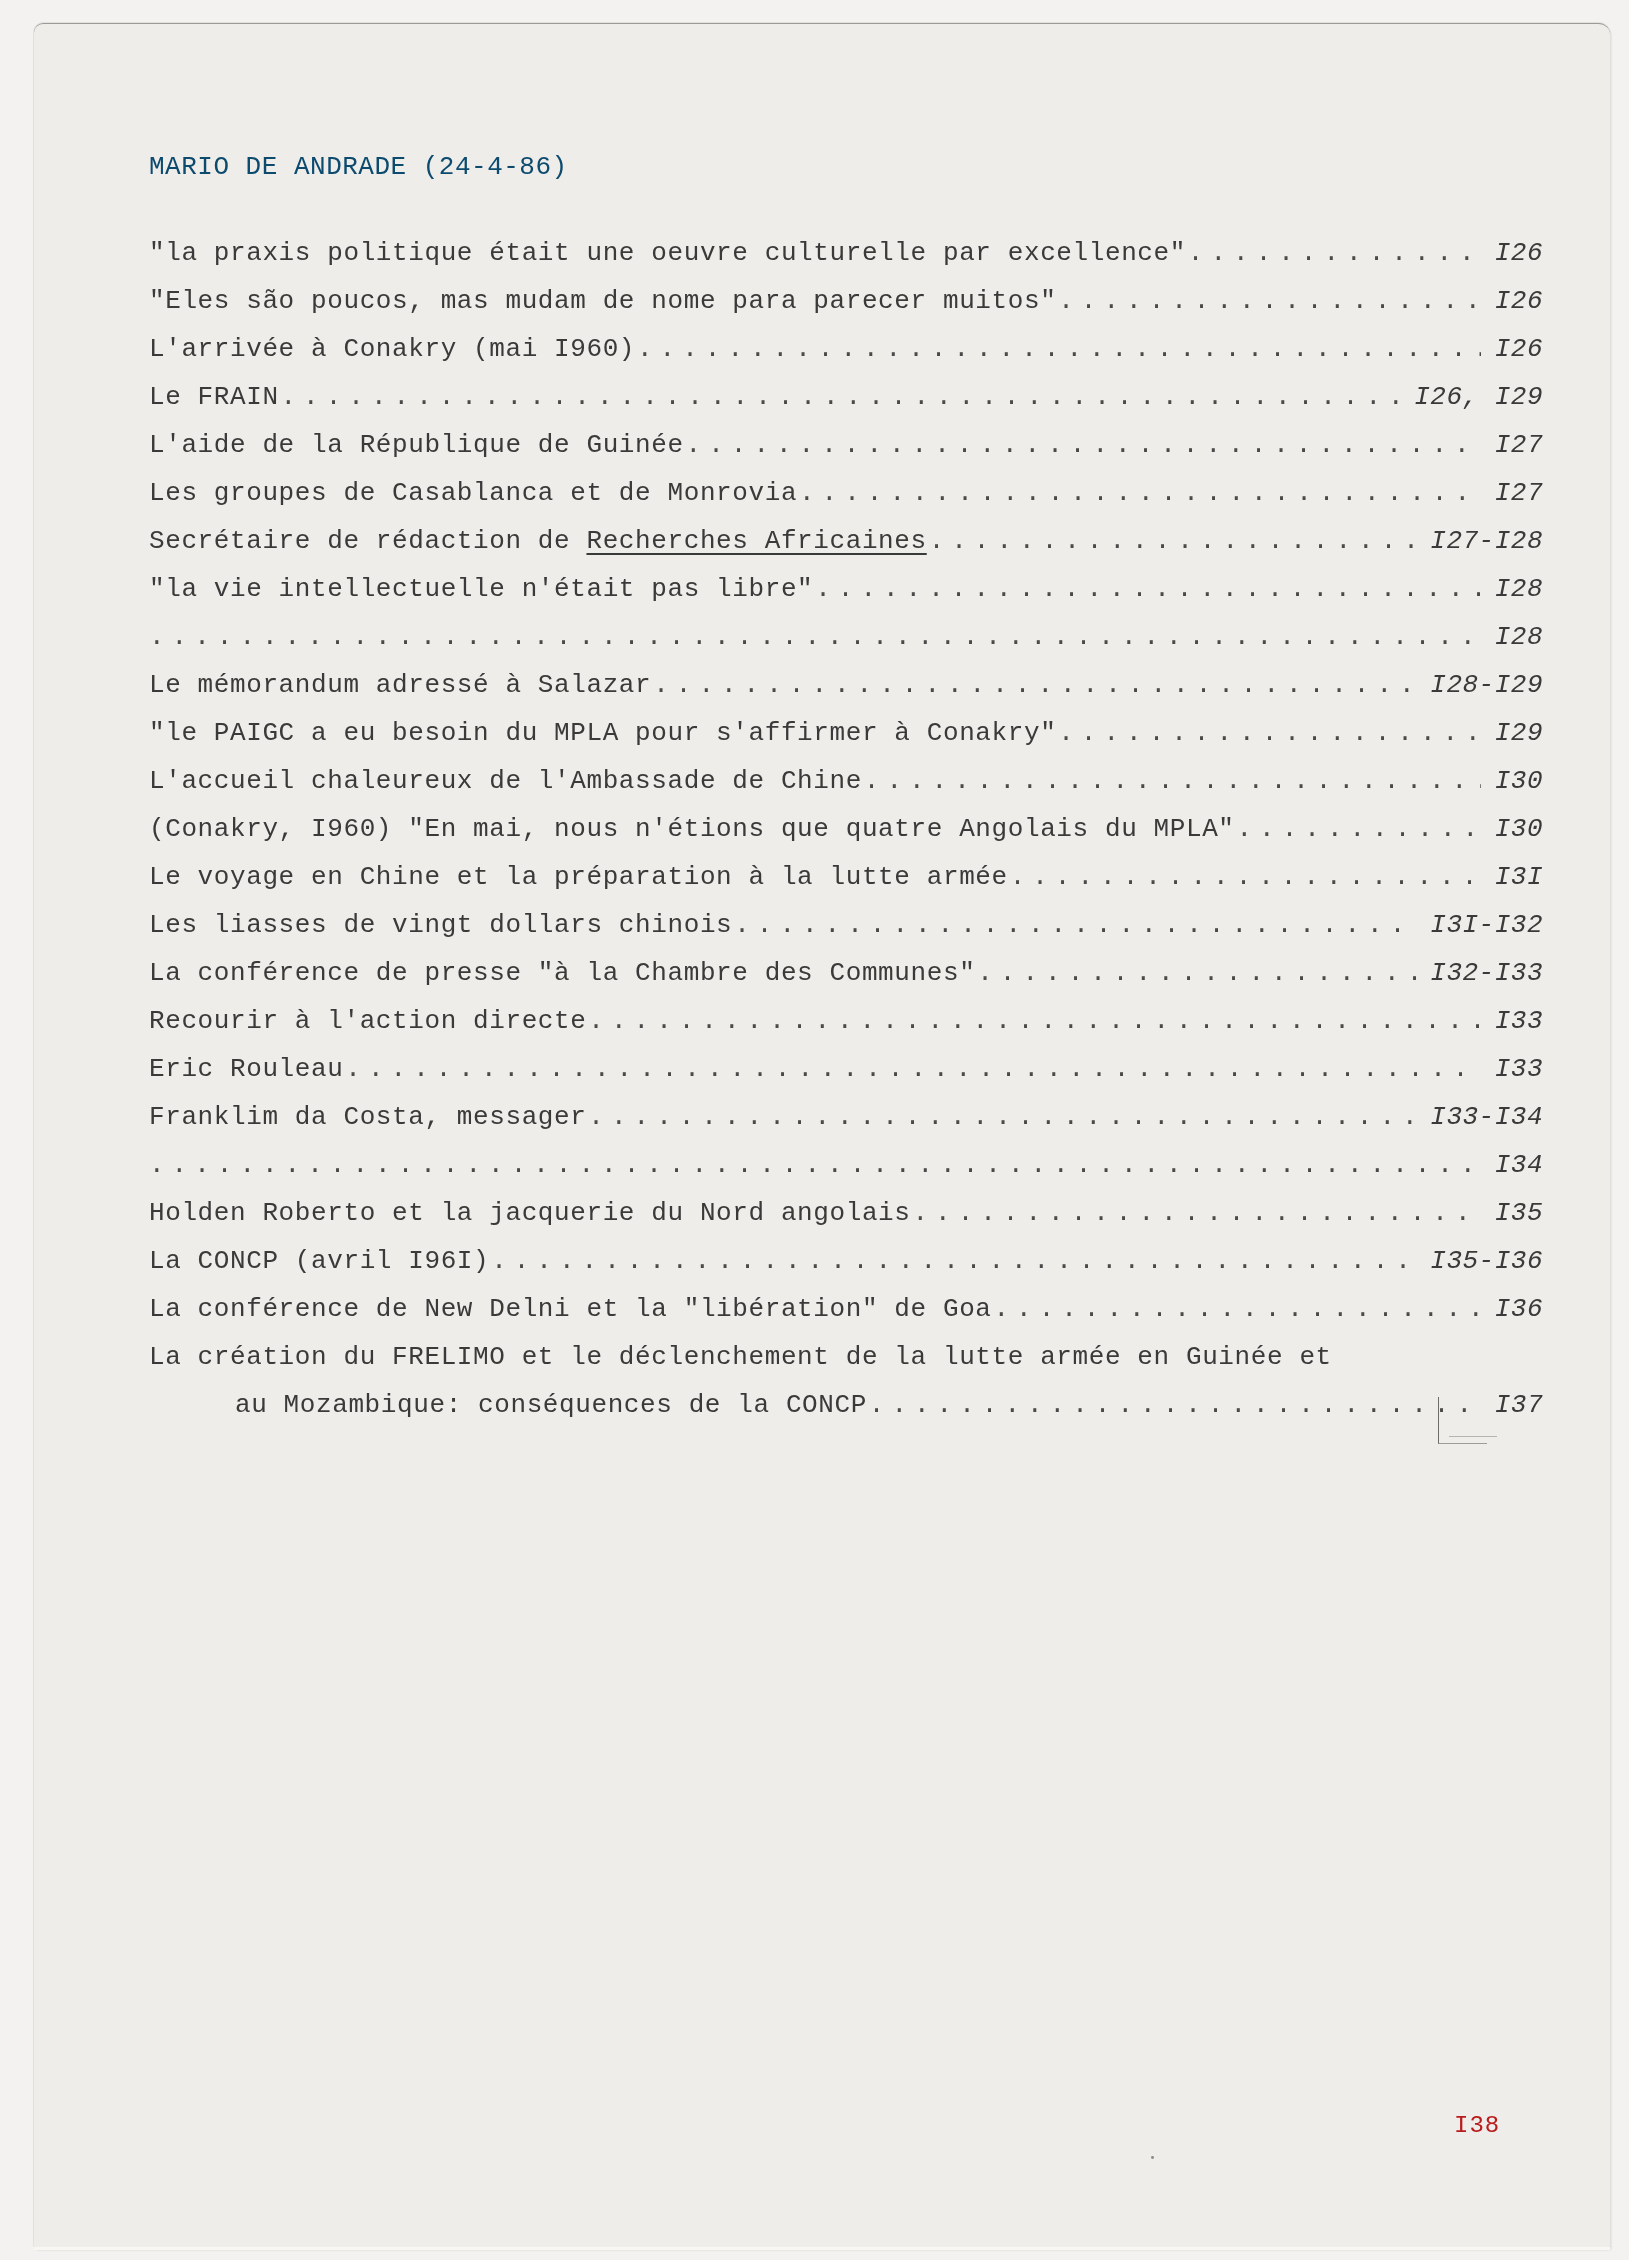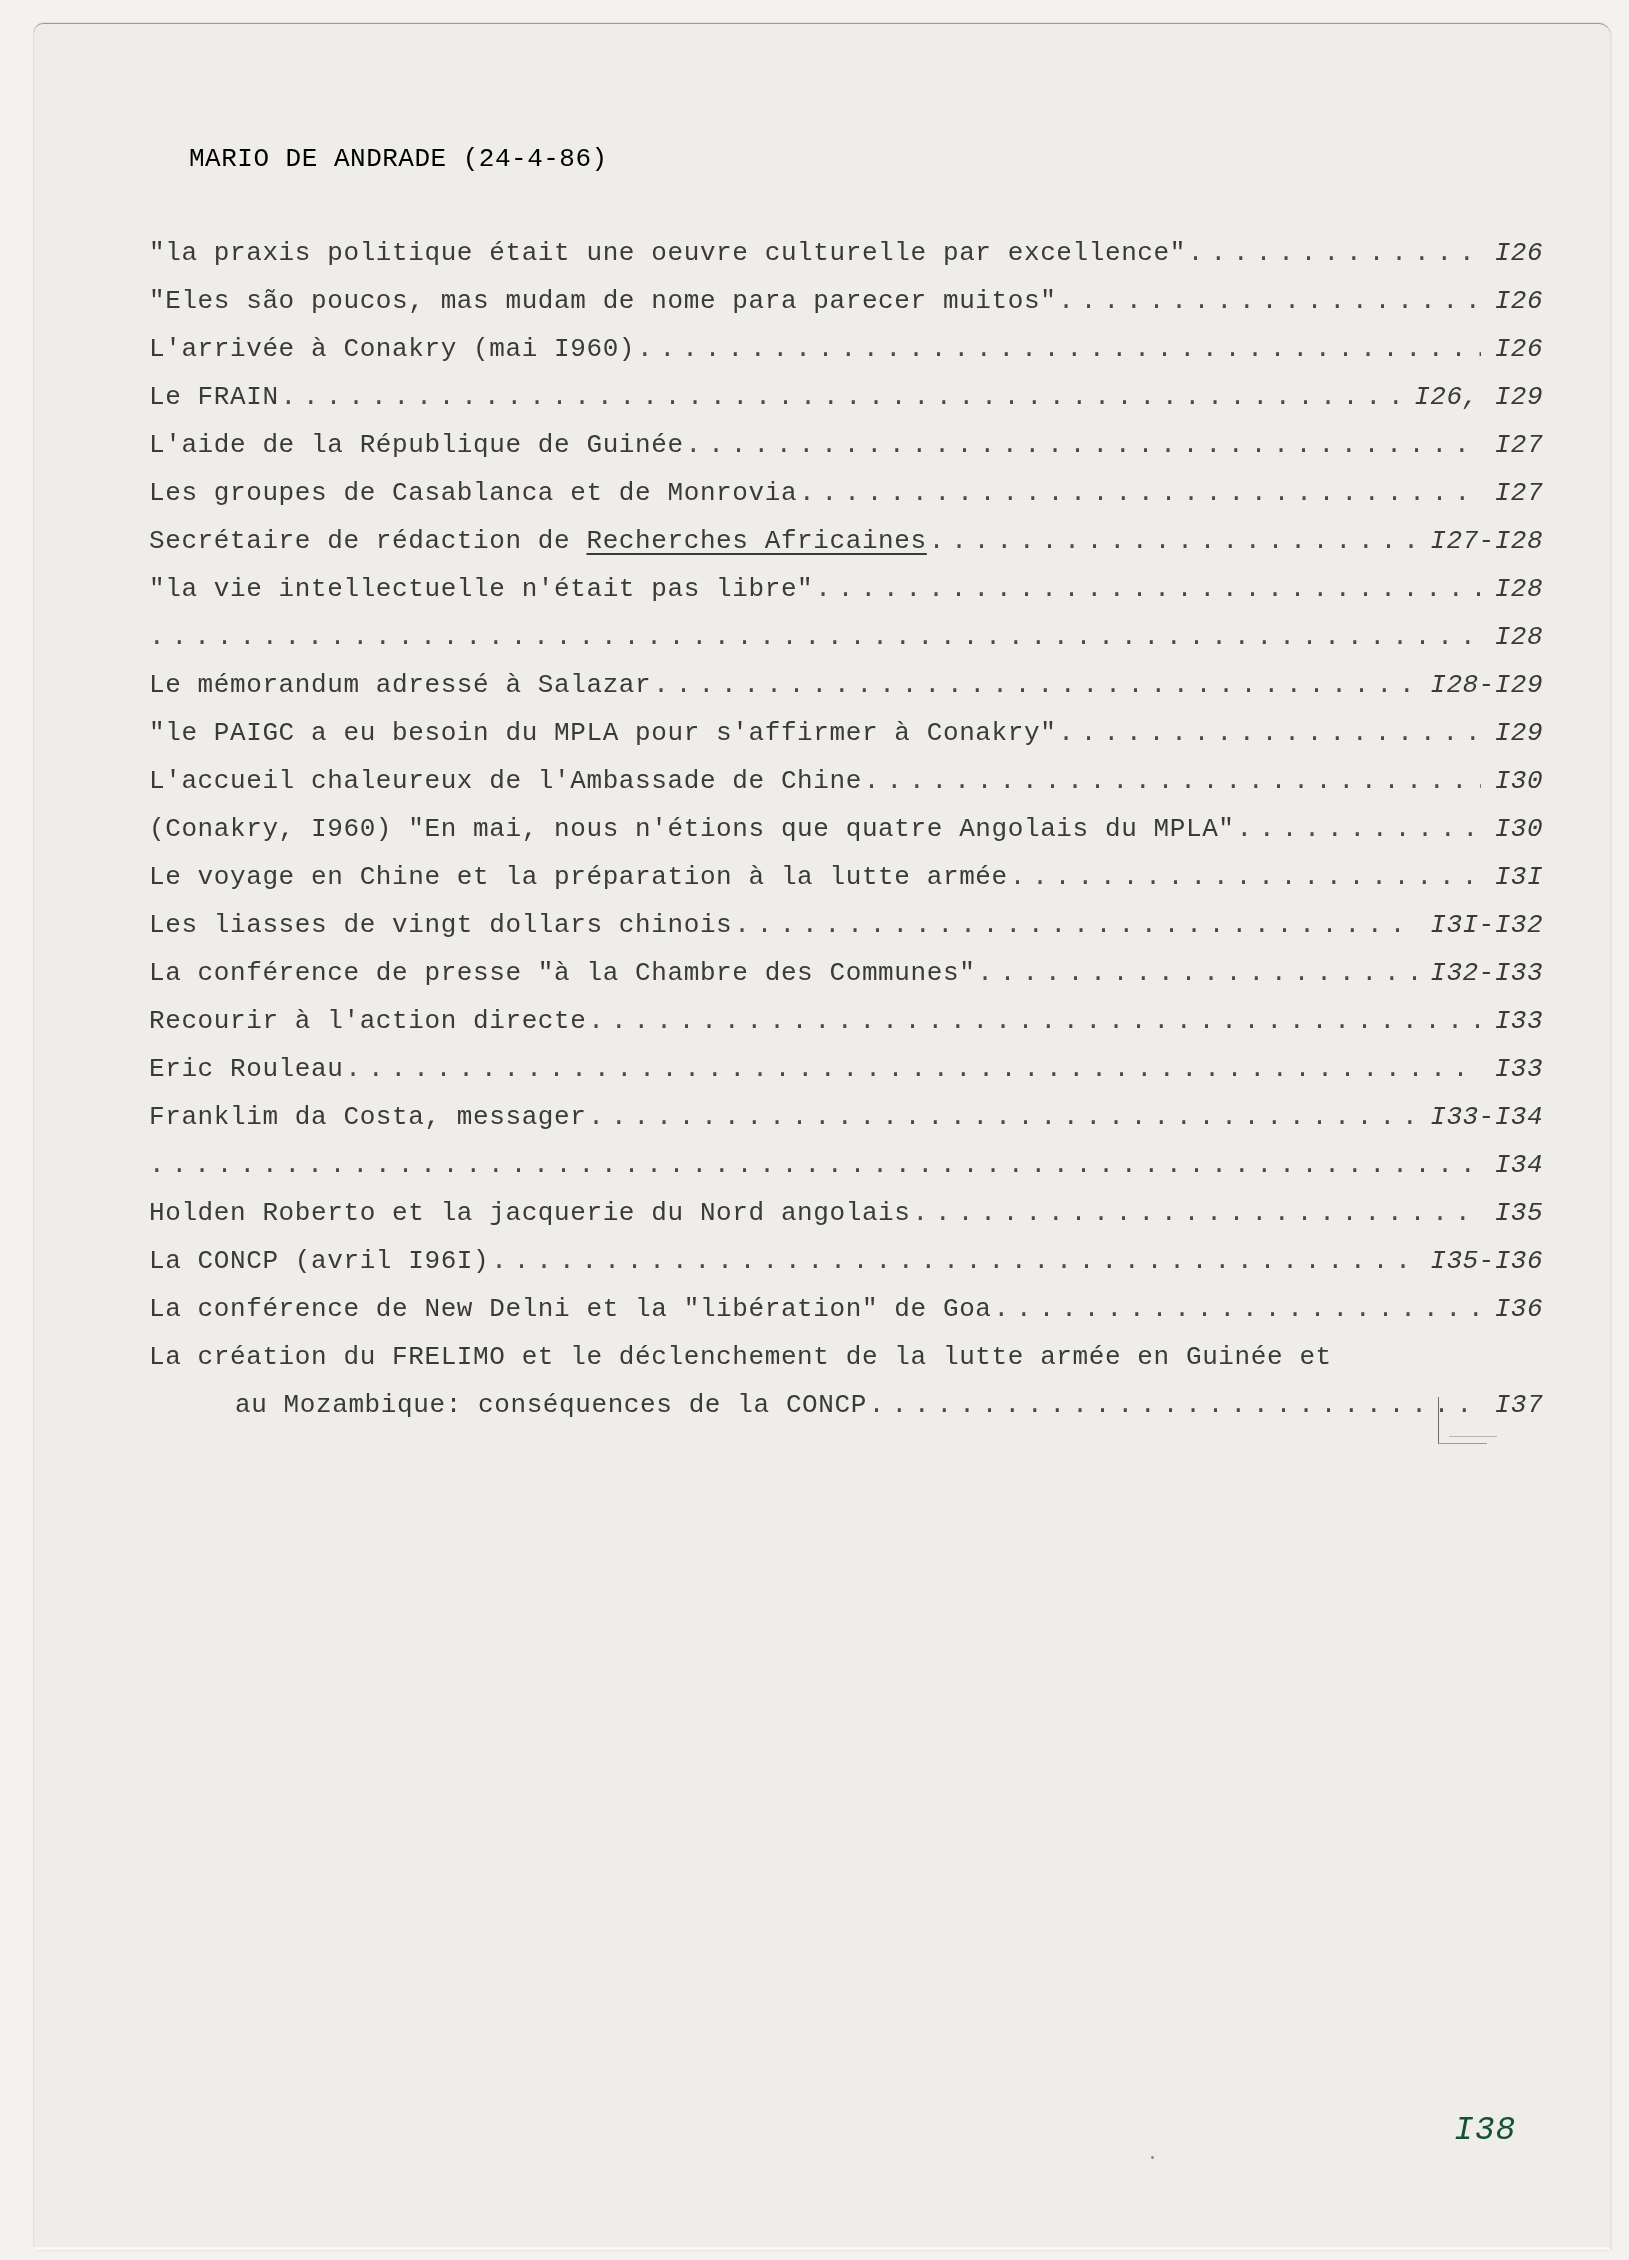--- a/index.html
+++ b/index.html
@@ -29,26 +29,25 @@
     .paper::after {
       content: "";
       position: absolute;
       left: 0; right: 0; bottom: -1.9px;
       height: 2.9px;
       background: #f8f7f4;
     }
     .title {
       position: absolute;
       left: 115px;
-      top: 120px;
+      top: 128px;
       font-size: 26px;
       letter-spacing: 0.5px;
       white-space: pre;
-      color: #000000;
-      margin-left: 40px;
+      color: #0c4a6e;
     }
     .toc {
       position: absolute;
       left: 115px;
       top: 205px;
       width: 1394px;
     }
     .row {
       position: relative;
       height: 48px;
@@ -111,24 +110,23 @@
       left: 9.5px;
       bottom: 5.7px;
       width: 48px;
       height: 1px;
       background: #b4b4b0;
     }
     .pagenum {
       position: absolute;
       left: 1420px;
       top: 2088px;
-      font-size: 33px;
+      font-size: 24px;
       letter-spacing: 1px;
-      color: #14532d;
-      font-style: italic;
+      color: #b91c1c;
     }
     .speck {
       position: absolute;
       left: 1117px;
       top: 2132px;
       width: 2.9px;
       height: 2.9px;
       background: #8b8b87;
       border-radius: 50%;
     }

